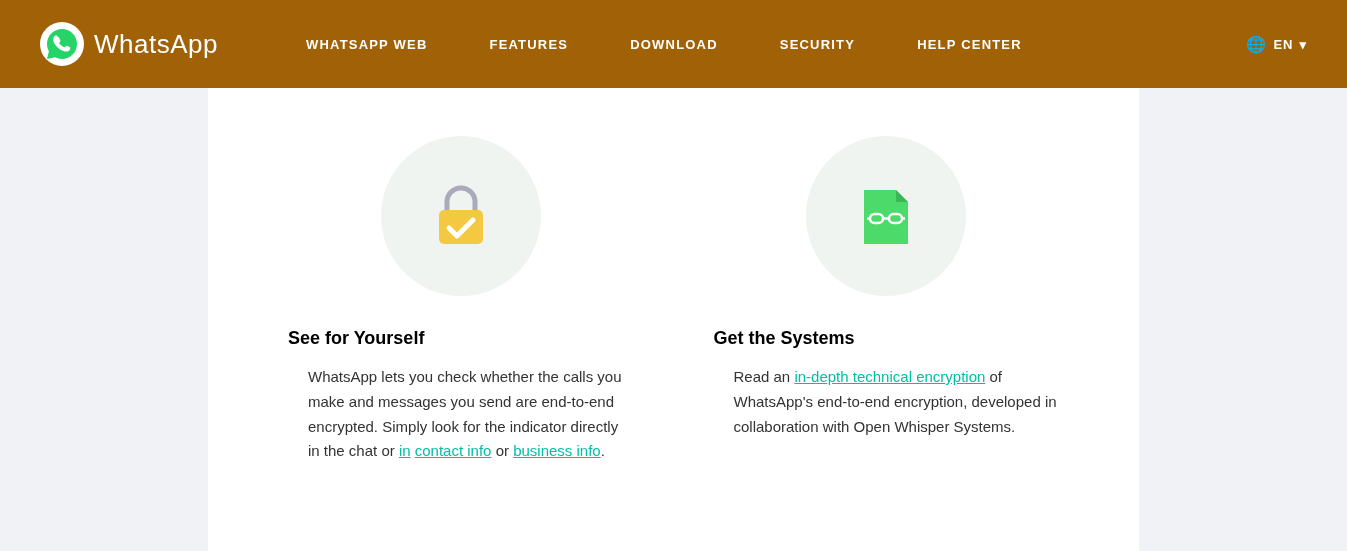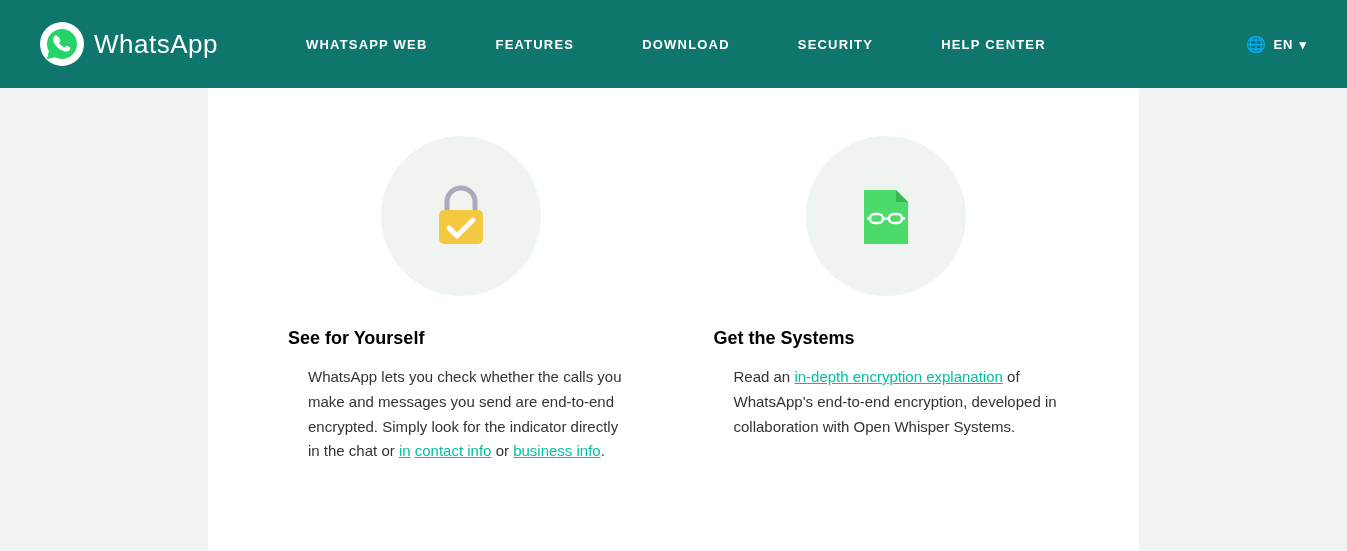--- a/index.html
+++ b/index.html
@@ -1,20 +1,20 @@
 <!DOCTYPE html>
 <html><head>
   <meta charset="utf-8">
   <style>
     * { margin: 0; padding: 0; box-sizing: border-box; }
     body { font-family: 'Helvetica Neue', Arial, sans-serif; background: #f0f2f5; width: 1347px; min-height: 551px; }
 
     
     header {
-      background: #0f766e;
+      background: #a16207;
       height: 88px;
       display: flex;
       align-items: center;
       padding: 0 40px;
     }
     .logo-area {
       display: flex;
       align-items: center;
       gap: 10px;
       margin-right: 60px;
@@ -25,21 +25,21 @@
     }
     .logo-text {
       color: #fff;
       font-size: 26px;
       font-weight: 400;
       letter-spacing: 0.5px;
     }
     nav {
       display: flex;
       align-items: center;
-      gap: 12px;
+      gap: 6px;
       flex: 1;
     }
     .nav-item {
       color: #fff;
       font-size: 13px;
       font-weight: 600;
       letter-spacing: 1.2px;
       padding: 0 28px;
       cursor: pointer;
       text-transform: uppercase;
@@ -204,21 +204,21 @@
           <line x1="33" y1="38.5" x2="39" y2="38.5" stroke="#fff" stroke-width="2.5"></line>
           <line x1="17" y1="38.5" x2="20" y2="38.5" stroke="#fff" stroke-width="2.5"></line>
           <line x1="52" y1="38.5" x2="55" y2="38.5" stroke="#fff" stroke-width="2.5"></line>
         </svg>
       </div>
 
       <h2 class="card-title">Get the Systems</h2>
 
       <div class="card-body">
         <p>
-          Read an <span class="link">in-depth encryption explanation</span> of WhatsApp's end-to-end encryption, developed in collaboration with Open Whisper Systems.
+          Read an <span class="link">in-depth technical encryption</span> of WhatsApp's end-to-end encryption, developed in collaboration with Open Whisper Systems.
         </p>
       </div>
     </div>
 
   </div>
 
   <div class="side-bg"></div>
 </div>
 
 </body></html>

